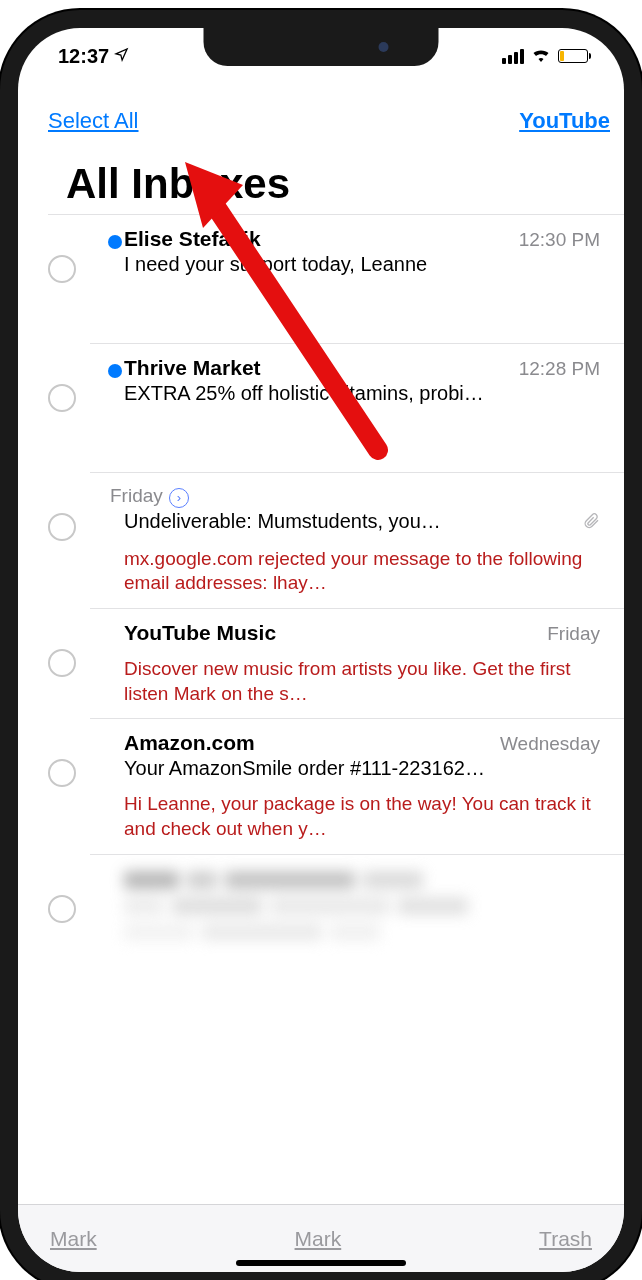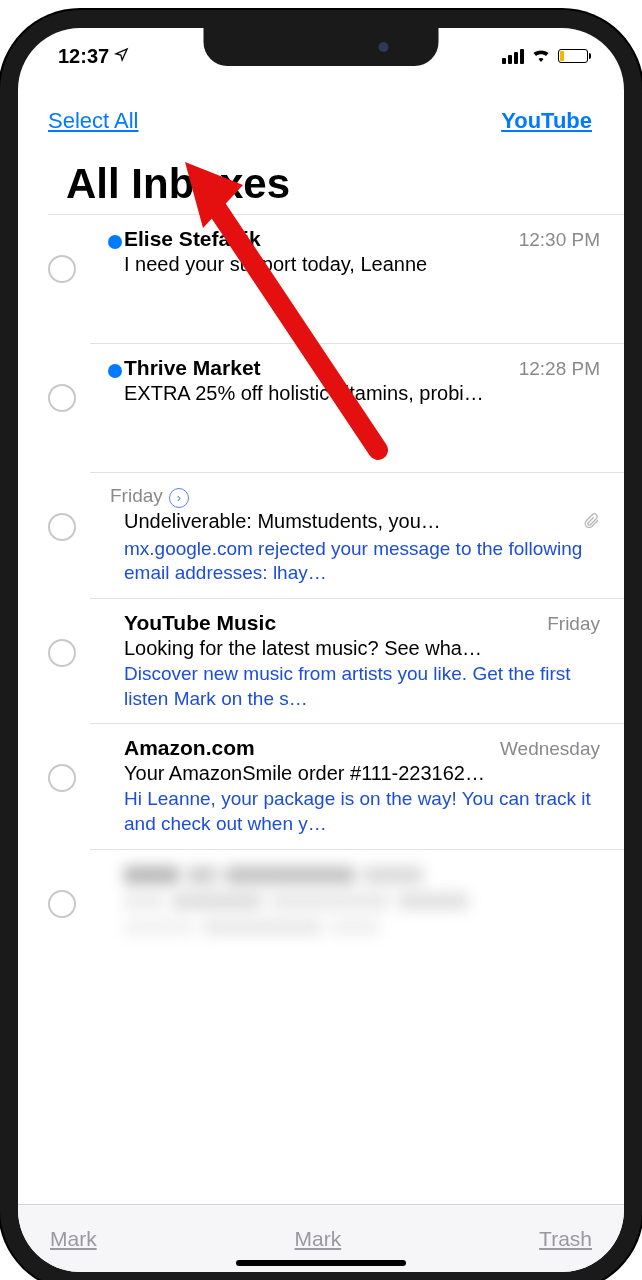--- a/index.html
+++ b/index.html
@@ -73,21 +73,21 @@
   .signal-bars span:nth-child(4){height:15px}
   .wifi-icon { font-size: 18px; }
   .battery { width: 30px; height: 14px; border: 1.5px solid #000; border-radius: 3px; position: relative; }
   .battery::after { content:""; position:absolute; right:-4px; top:3px; width:2px; height:6px; background:#000; border-radius:0 2px 2px 0;}
   .battery-fill { position:absolute; left:1px; top:1px; bottom:1px; width:4px; background:#f7b500; border-radius:1px; }
 
   .nav-bar {
     display: flex;
     justify-content: space-between;
     align-items: center;
-    padding: 24px 32px 10px 30px;
+    padding: 24px 14px 10px 30px;
   }
   .nav-link {
     color: #007aff;
     font-size: 22px;
     text-decoration: underline;
     cursor: pointer;
   }
   .nav-link.bold { font-weight: 600; }
 
   .title {
@@ -152,23 +152,23 @@
     font-size: 20px;
     color: #000;
     white-space: nowrap;
     overflow: hidden;
     text-overflow: ellipsis;
     padding-left: 24px;
     margin-top: 2px;
   }
   .preview {
     font-size: 19px;
-    color: #1d4ed8;
+    color: #b91c1c;
     padding-left: 24px;
-    margin-top: 2px;
+    margin-top: 12px;
     display: -webkit-box;
     -webkit-line-clamp: 2;
     -webkit-box-orient: vertical;
     overflow: hidden;
     line-height: 1.3;
   }
 
   .blurred-item {
     filter: blur(7px);
     opacity: 0.7;
@@ -309,21 +309,20 @@
       </div>
       <div class="divider"></div>
 
       <div class="mail-item">
         <div class="select-circle"></div>
         <div class="mail-content">
           <div class="mail-header">
             <span class="sender">YouTube Music</span>
             <span class="time">Friday</span>
           </div>
-          <div class="subject">Looking for the latest music? See wha…</div>
           <div class="preview">Discover new music from artists you like. Get the first listen Mark on the s…</div>
         </div>
       </div>
       <div class="divider"></div>
 
       <div class="mail-item">
         <div class="select-circle"></div>
         <div class="mail-content">
           <div class="mail-header">
             <span class="sender">Amazon.com</span>

